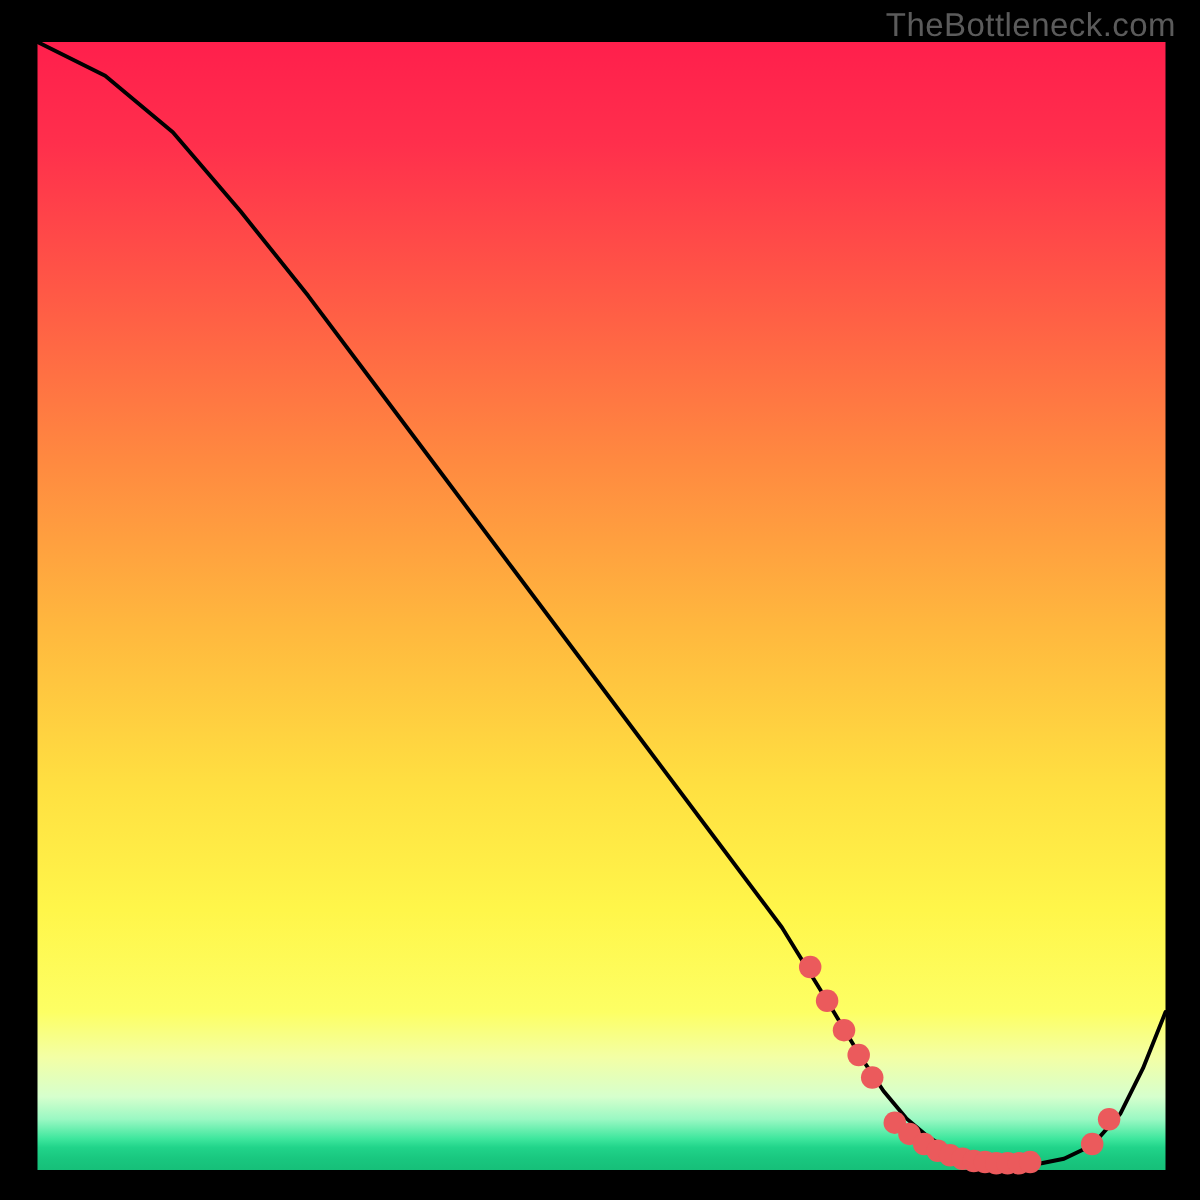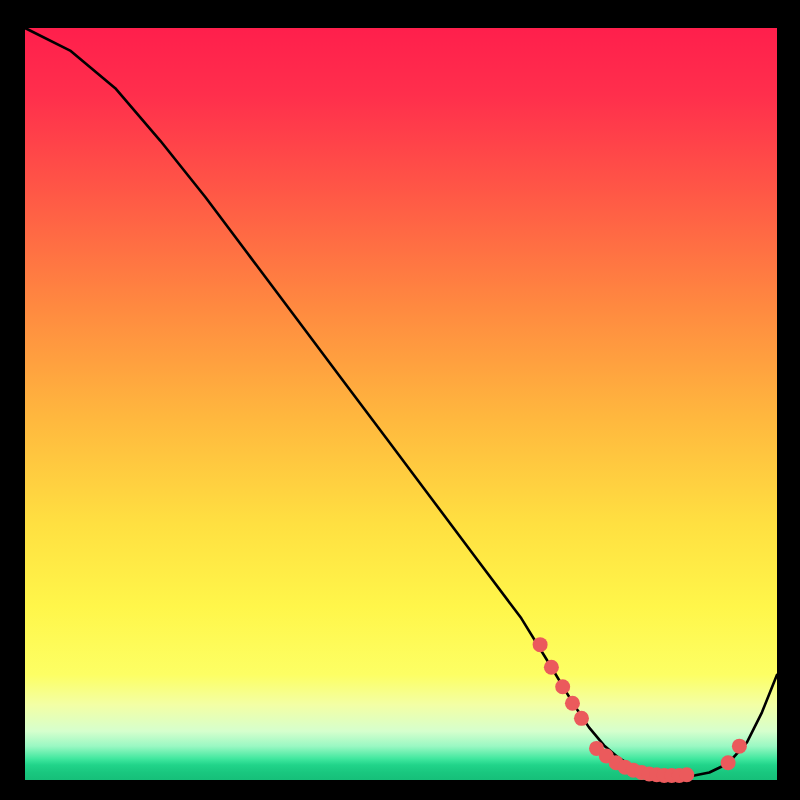--- a/index.html
+++ b/index.html
@@ -71,20 +71,21 @@
     width: 752px;
     height: 752px;
     overflow: visible;
   }
 </style>
 </head>
 <body>
 
 <div class="stage">
 
+  <div class="watermark">TheBottleneck.com</div>
 
   <div class="plot-frame">
     <div class="plot-area">
       <div class="grad"></div>
       <svg class="curve" viewBox="0 0 752 752" preserveAspectRatio="none">
         <g id="curve-group">
             <path d="M0.00 0.00 L45.12 22.56 L90.24 60.16 L135.36 112.80 L180.48 169.20 L225.60 229.36 L270.72 289.52 L315.84 349.68 L360.96 409.84 L406.08 470.00 L451.20 530.16 L496.32 590.32 L526.40 639.20 L548.96 676.80 L564.00 699.36 L579.04 717.41 L594.08 730.19 L609.12 739.22 L624.16 744.48 L639.20 747.49 L654.24 748.24 L669.28 747.49 L684.32 744.48 L703.12 735.46 L721.92 714.40 L736.96 684.32 L752.00 646.72" fill="none" stroke="#000000" stroke-width="2.6" stroke-linejoin="round" stroke-linecap="round"></path>
           </g>
         <g id="dots-group">
             <circle cx="515.12" cy="616.64" r="7.5" fill="#eb5a5c"></circle>

